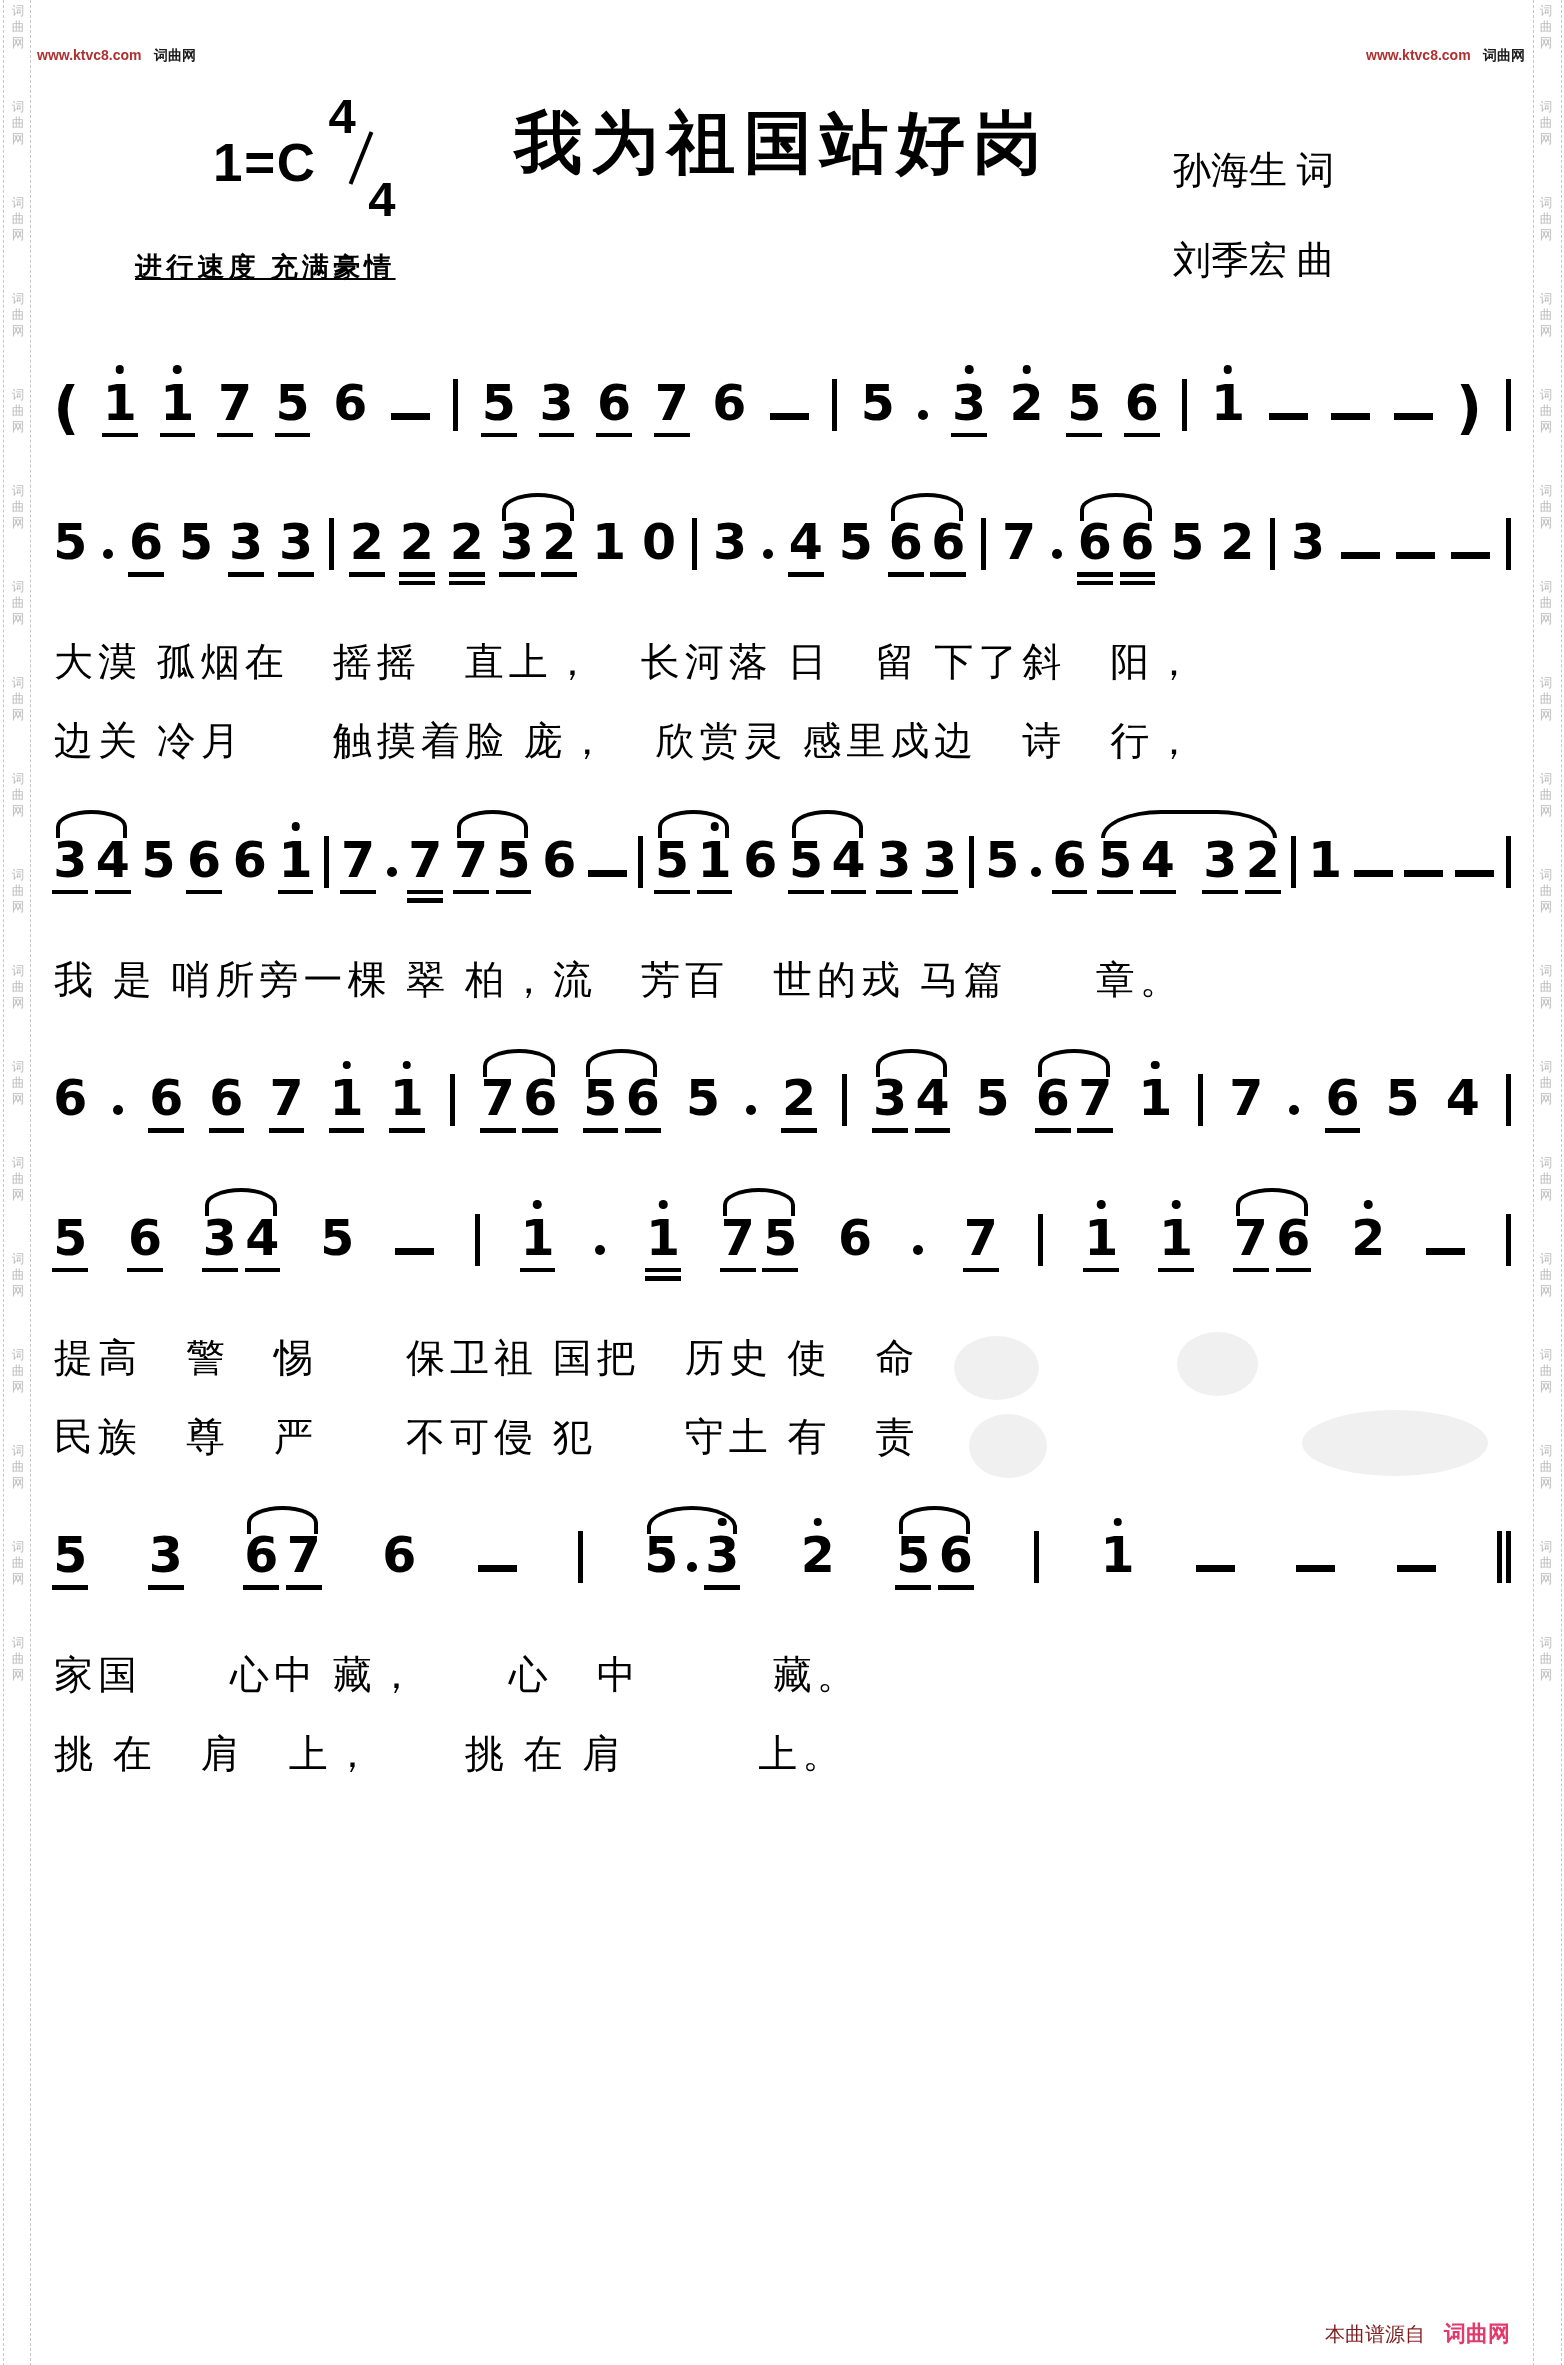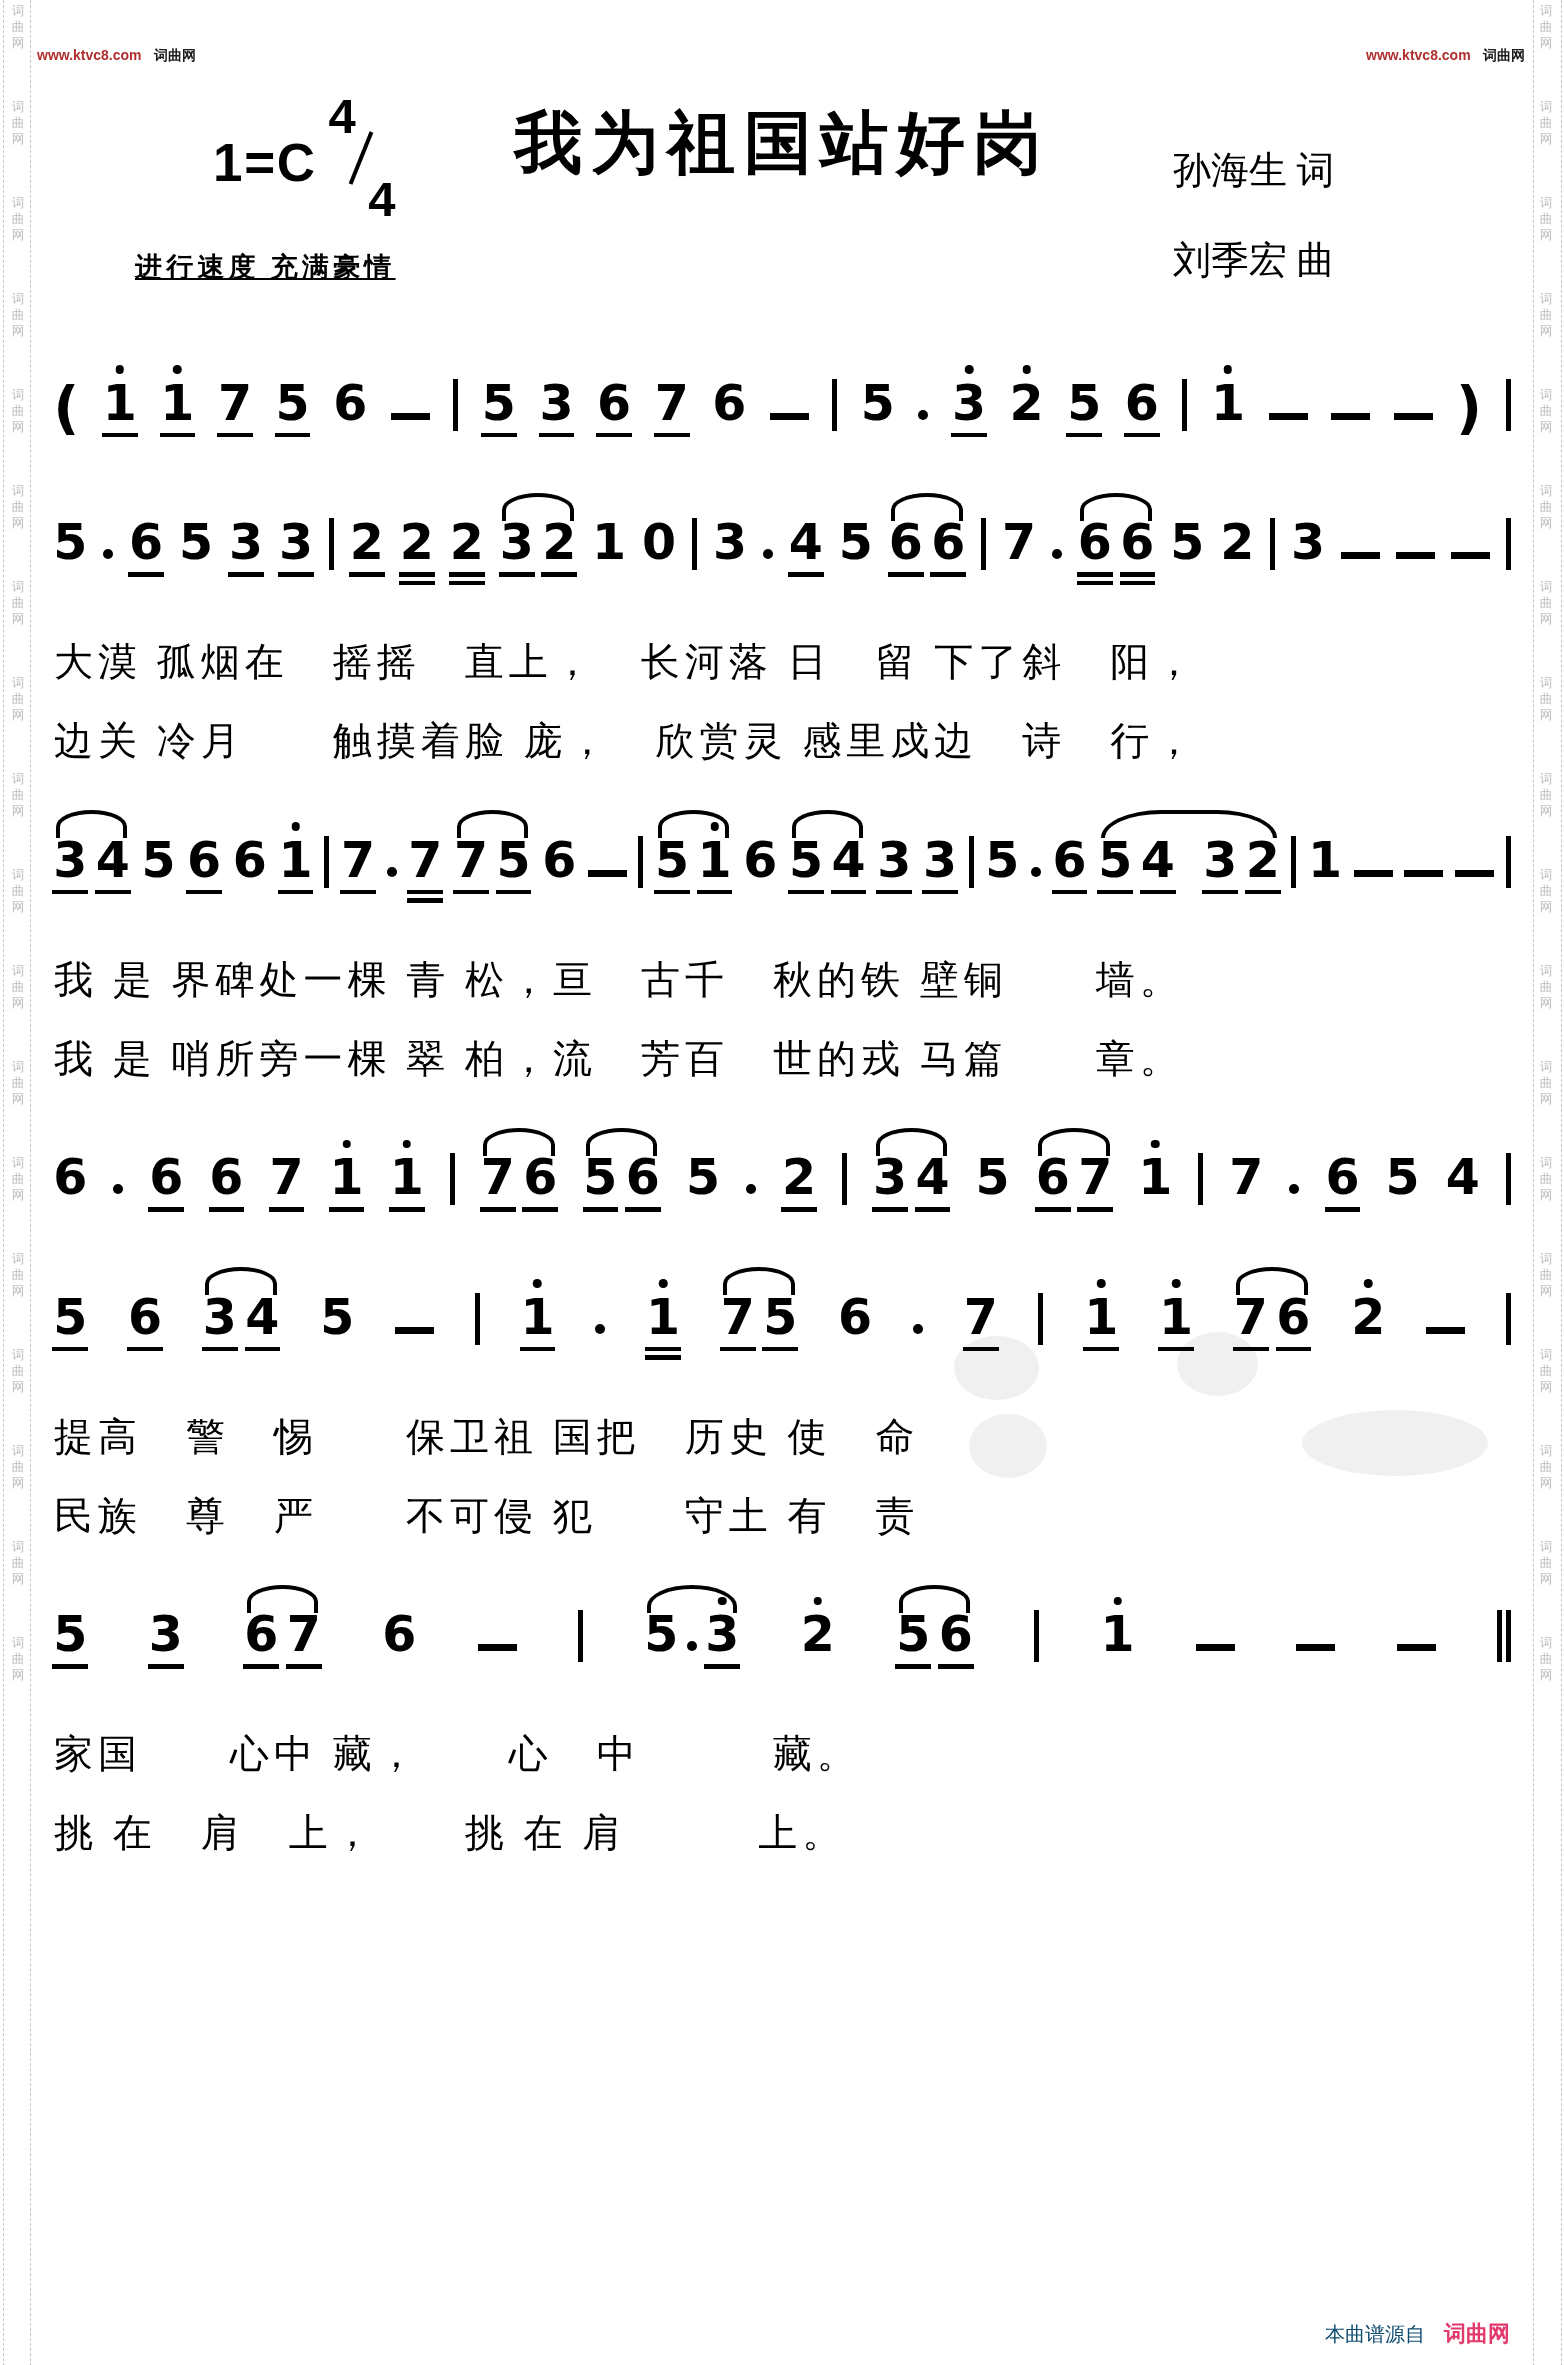--- a/index.html
+++ b/index.html
@@ -60,21 +60,21 @@
   .nsp{display:inline-block;width:20px;}
 
   .lyric-pair{margin:5px 0 25px 54px;}
   .lyric-line{font-size:39px;letter-spacing:5px;line-height:79px;white-space:pre;
               font-family:"Liberation Serif",serif;font-weight:500;}
 
   .smudge{position:absolute;background:rgba(130,130,130,0.12);border-radius:50%;}
 
   
   .footer{position:absolute;bottom:17px;right:54px;font-size:20px;white-space:nowrap;}
-  .footer .pre{color:#0c4a6e;margin-top:28px;}
+  .footer .pre{color:#7f1d1d;margin-top:28px;}
   .footer .site{color:#e23a6d;font-weight:bold;margin-left:13.5px;font-size:22px;}
 </style>
 </head>
 <body>
 
 <div class="page">
 
   <div class="side-strip left">
     <div class="vdash a"></div>
     <div class="vdash b"></div>
@@ -447,21 +447,20 @@
           <span class="note"><span class="glyph">2</span><span class="u u1"></span></span>
         </span>
         <span class="note bar"><span class="glyph bshape"></span></span>
         <span class="note"><span class="glyph">1</span></span>
         <span class="note dashn"><span class="glyph dashshape"></span></span>
         <span class="note dashn"><span class="glyph dashshape"></span></span>
         <span class="note dashn"><span class="glyph dashshape"></span></span>
         <span class="note bar"><span class="glyph bshape"></span></span>
       </div>
       <div class="lyric-pair">
-        <div class="lyric-line">我 是 界碑处一棵 青 松，亘　古千　秋的铁 壁铜　　墙。</div>
         <div class="lyric-line">我 是 哨所旁一棵 翠 柏，流　芳百　世的戎 马篇　　章。</div>
       </div>
       <div class="nline">
         <span class="note"><span class="glyph">6</span></span>
         <span class="note dotn"><span class="glyph dotshape"></span></span>
         <span class="note"><span class="glyph">6</span><span class="u u1"></span></span>
         <span class="note"><span class="glyph">6</span><span class="u u1"></span></span>
         <span class="note"><span class="glyph">7</span><span class="u u1"></span></span>
         <span class="note"><span class="glyph">1</span><span class="hdot"></span><span class="u u1"></span></span>
         <span class="note"><span class="glyph">1</span><span class="hdot"></span><span class="u u1"></span></span>

